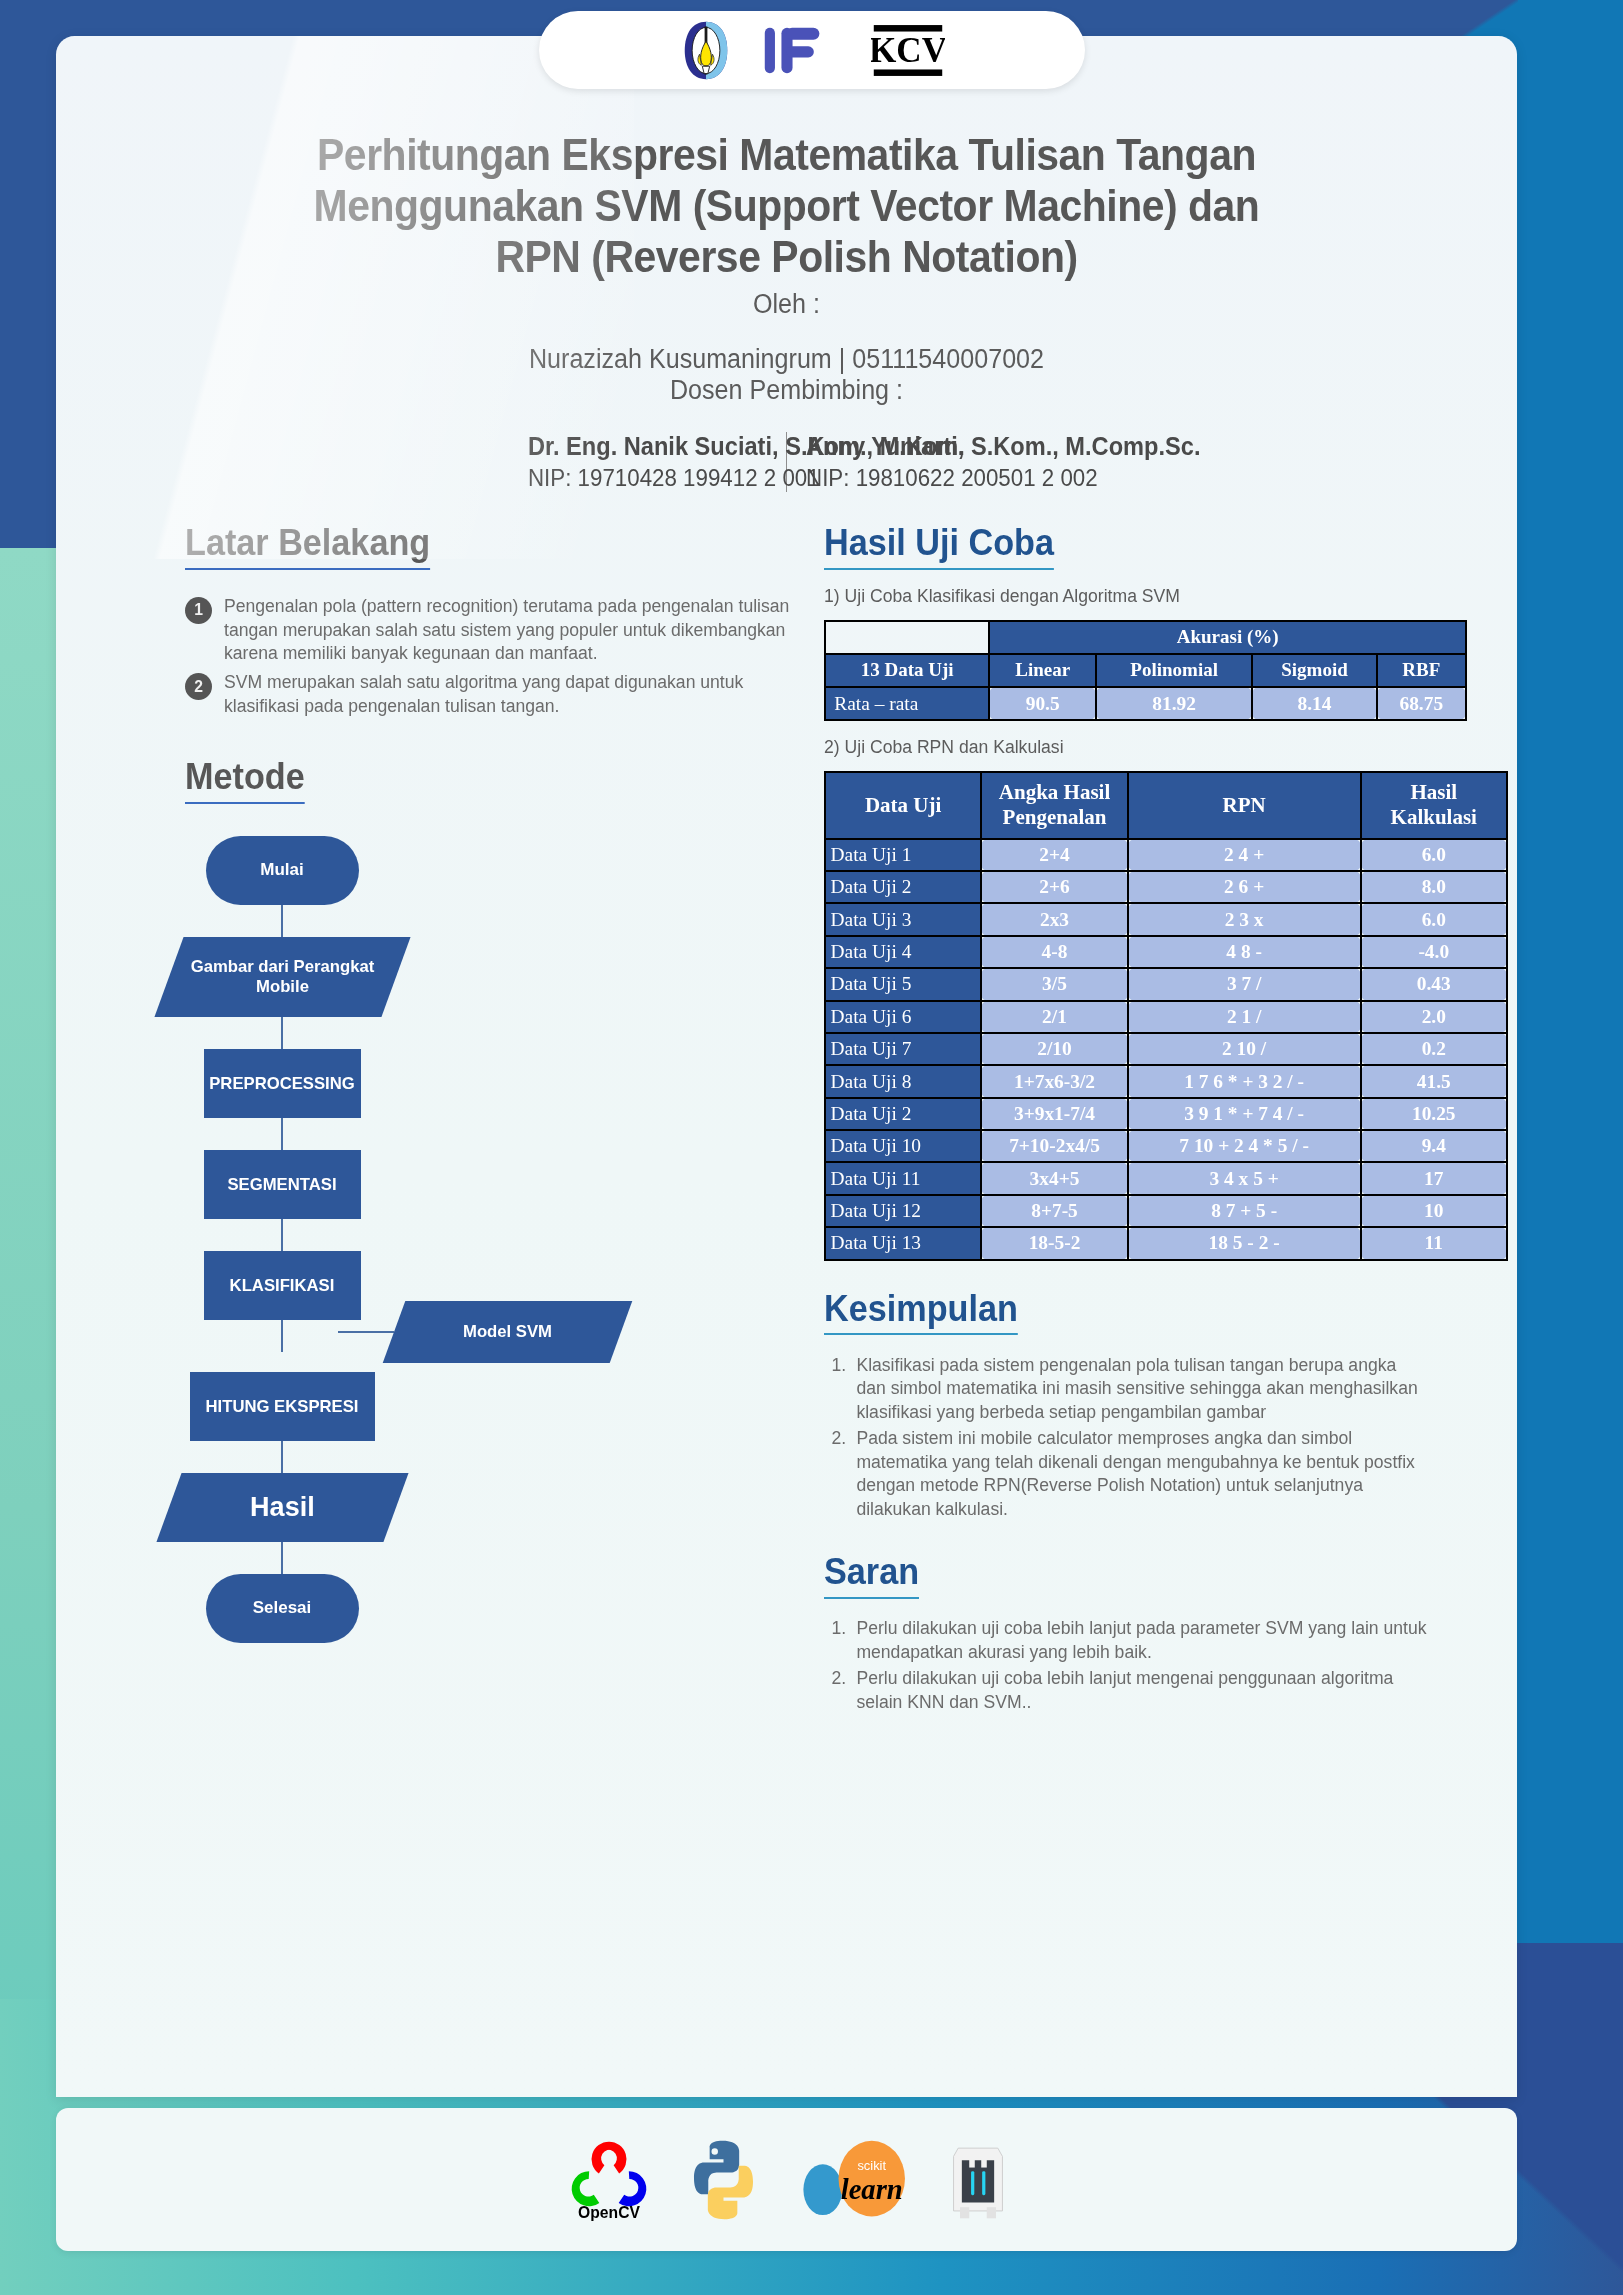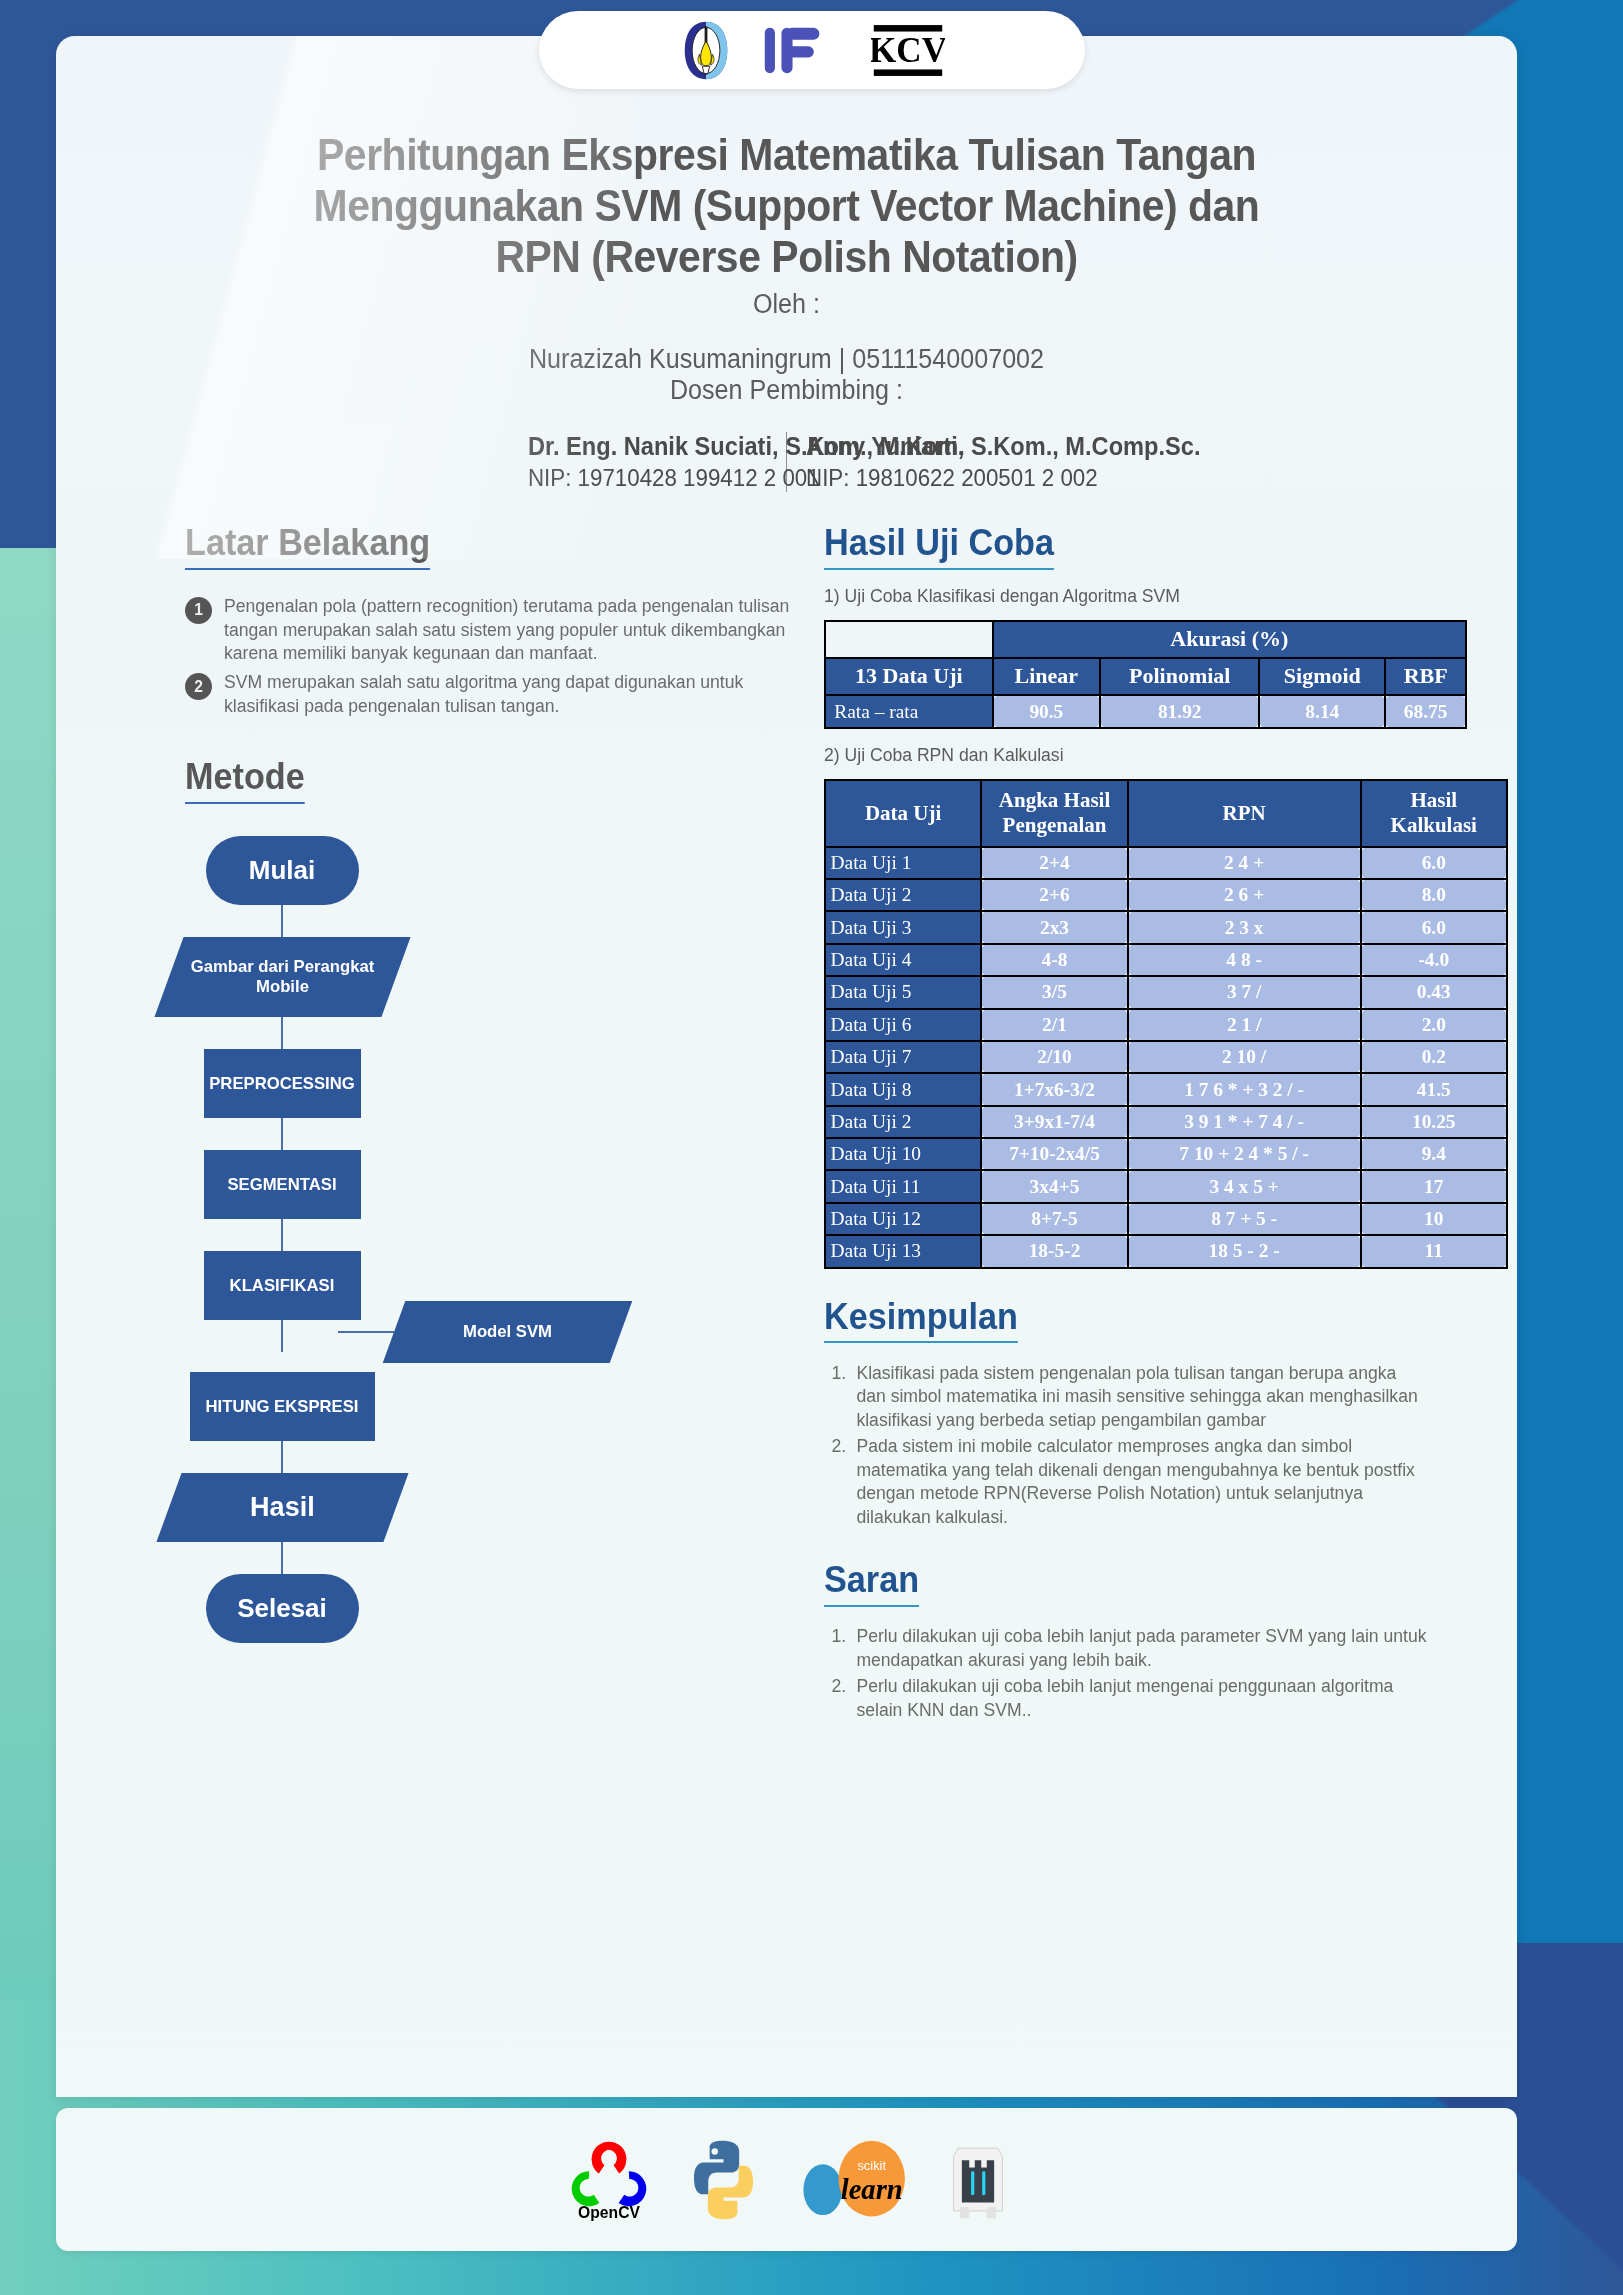--- a/index.html
+++ b/index.html
@@ -131,21 +131,21 @@
   }
   .num-text { font-size: 17.6px; line-height: 1.34; color: #6b6b6b; max-width: 569px; }
 
   
   #flow-wrap { margin-top: 32px; position: relative; width: 611px; }
   .flow-col { display: flex; flex-direction: column; align-items: center; width: 194px; }
   .fl-conn { width: 2.3px; height: 32px; background: #4a6fa5; }
   .fl-terminator {
     background: #2e5799; color: #fff; border-radius: 46px;
     width: 153px; height: 69px; display: flex; align-items: center; justify-content: center;
-    font-size: 26px; font-weight: bold;
+    font-size: 17px; font-weight: bold;
   }
   .fl-process {
     background: #2e5799; color: #fff; width: 157px; height: 69px;
     display: flex; align-items: center; justify-content: center;
     font-size: 16.7px; font-weight: bold; text-align: center; line-height: 1.15;
   }
   .fl-process.wide { width: 185px; margin-top: 20px; }
   .fl-io {
     background: #2e5799; color: #fff; width: 227px; height: 69px;
     display: flex; align-items: center; justify-content: center;
@@ -181,21 +181,21 @@
     border: 2.3px solid #000;
     color: #ffffff; text-align: center;
     padding: 4.6px 6.5px;
   }
   table.pblue th { background: #2e5799; font-weight: bold; }
   table.pblue td.rowhead { background: #2e5799; text-align: left; padding-left: 8.3px; }
   table.pblue td.val { background: #aabce4; font-weight: bold; border-radius: 7px; }
 
   
   #tbl-akurasi { width: 643px; margin-left: 0; }
-  #tbl-akurasi th { font-size: 22px; }
+  #tbl-akurasi th { font-size: 19px; }
   #tbl-akurasi td { font-size: 19.4px; }
   #tbl-akurasi .corner-blank { border: none; background: transparent; }
 
   
   #tbl-rpn { width: 684px; }
   #tbl-rpn th { font-size: 21px; padding: 7.4px 5.6px; }
   #tbl-rpn td { font-size: 19.4px; padding: 4.2px 4.6px; }
   #tbl-rpn .c-du { width: 143px; }
   #tbl-rpn .c-an { width: 134px; }
   #tbl-rpn .c-rp { width: 213px; }

